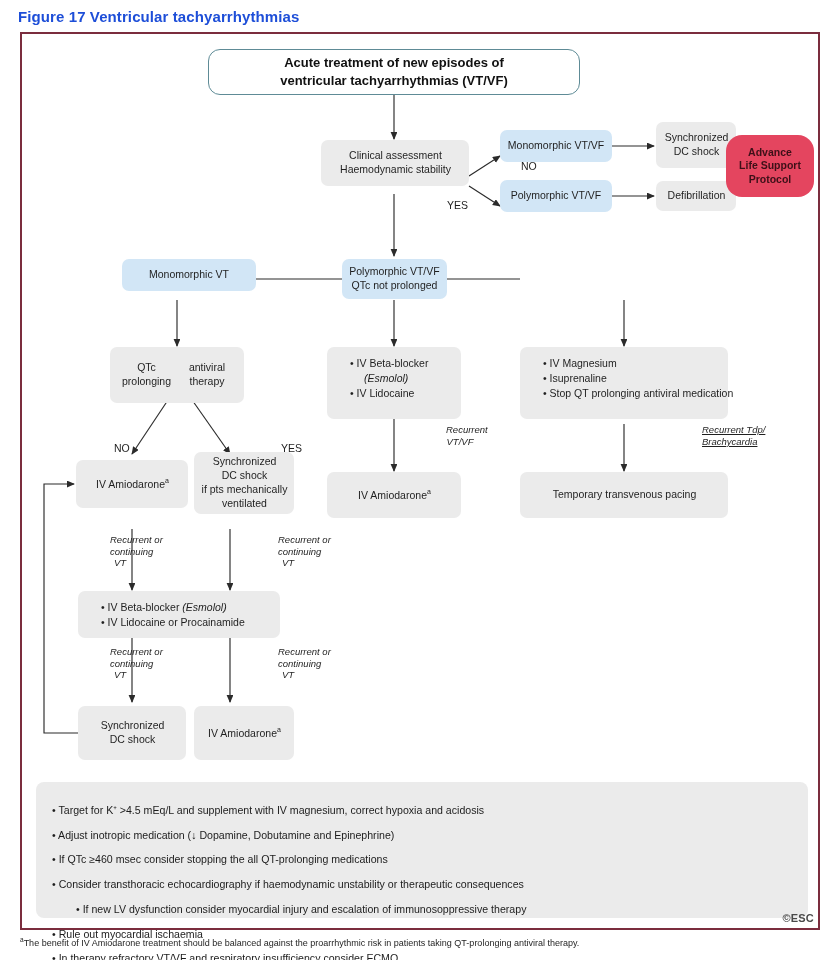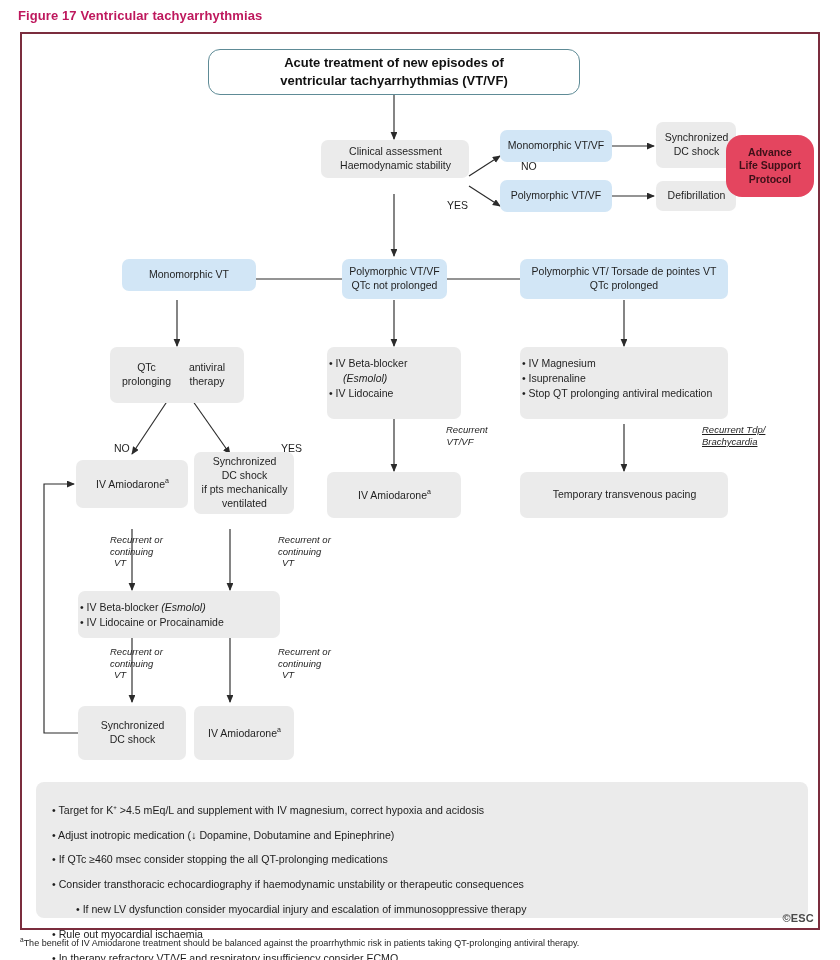--- a/index.html
+++ b/index.html
@@ -12,23 +12,23 @@
   #page {
     position: relative;
     width: 840px; height: 960px;
     background: #ffffff;
   }
 
   
   .fig-caption {
     position: absolute;
     left: 18px; top: 8px;
-    font-size: 13px;
+    font-size: 15px;
     font-weight: bold;
-    color: #be185d;
+    color: #1d4ed8;
     letter-spacing: .1px;
     white-space: nowrap;
   }
 
   
   .frame {
     position: absolute;
     left: 20px; top: 32px;
     width: 800px; height: 898px;
     border: 2px solid #7B2D3E;
@@ -65,21 +65,21 @@
     border: 1.6px solid #5E8B96;
     border-radius: 12px;
     font-weight: bold;
     font-size: 13px;
     line-height: 1.35;
     color: #111;
   }
   .node.bullets {
     display: block;
     text-align: left;
-    padding: 9px 2px;
+    padding: 9px 23px;
   }
   .node.bullets .bl {
     display: block;
     white-space: pre;
     font-size: 10.5px;
     line-height: 1.45;
   }
   .node .em { font-style: italic; }
   .node sup { font-size: 7px; vertical-align: super; }
 
@@ -189,21 +189,21 @@
 
           <path d="M67,699 L22,699 L22,450 L52,450" marker-end="url(#ah)"></path>
         </g>
       </svg>
 
       <div class="node title" style="left:186px; top:15px; width:372px; height:46px; flex-direction:column;">
         <span>Acute treatment of new episodes of</span>
         <span>ventricular tachyarrhythmias (VT/VF)</span>
       </div>
 
-      <div class="node grey" style="left:299px; top:106px; width:148px; height:38px; flex-direction:column;">
+      <div class="node grey" style="left:299px; top:106px; width:148px; height:46px; flex-direction:column;">
         <span>Clinical assessment</span>
         <span>Haemodynamic stability</span>
       </div>
 
       <div class="elabel" style="left:455px; top:126px;">NO</div>
       <div class="elabel" style="left:381px; top:165px;">YES</div>
 
       <div class="node blue" style="left:478px; top:96px; width:112px; height:32px;">Monomorphic VT/VF</div>
 
       <div class="node blue" style="left:478px; top:146px; width:112px; height:32px;">Polymorphic VT/VF</div>
@@ -221,24 +221,20 @@
         <span>Protocol</span>
       </div>
 
       <div class="node blue" style="left:88px; top:225px; width:134px; height:32px;margin-left:12px;">Monomorphic VT</div>
 
       <div class="node blue" style="left:320px; top:225px; width:105px; height:40px; flex-direction:column;">
         <span>Polymorphic VT/VF</span>
         <span>QTc not prolonged</span>
       </div>
 
-      <div class="node blue" style="left:498px; top:225px; width:208px; height:40px; flex-direction:column;">
-        <span>Polymorphic VT/ Torsade de pointes VT</span>
-        <span>QTc prolonged</span>
-      </div>
 
       <div class="node grey" style="left:88px; top:313px; width:134px; height:56px; flex-direction:row;">
         <span>QTc prolonging</span>
         <span>antiviral therapy</span>
       </div>
 
       <div class="node grey bullets" style="left:305px; top:313px; width:134px; height:72px;">
         <span class="bl">• IV Beta-blocker</span>
         <span class="bl em" style="padding-left:14px;">(Esmolol)</span>
         <span class="bl">• IV Lidocaine</span>

